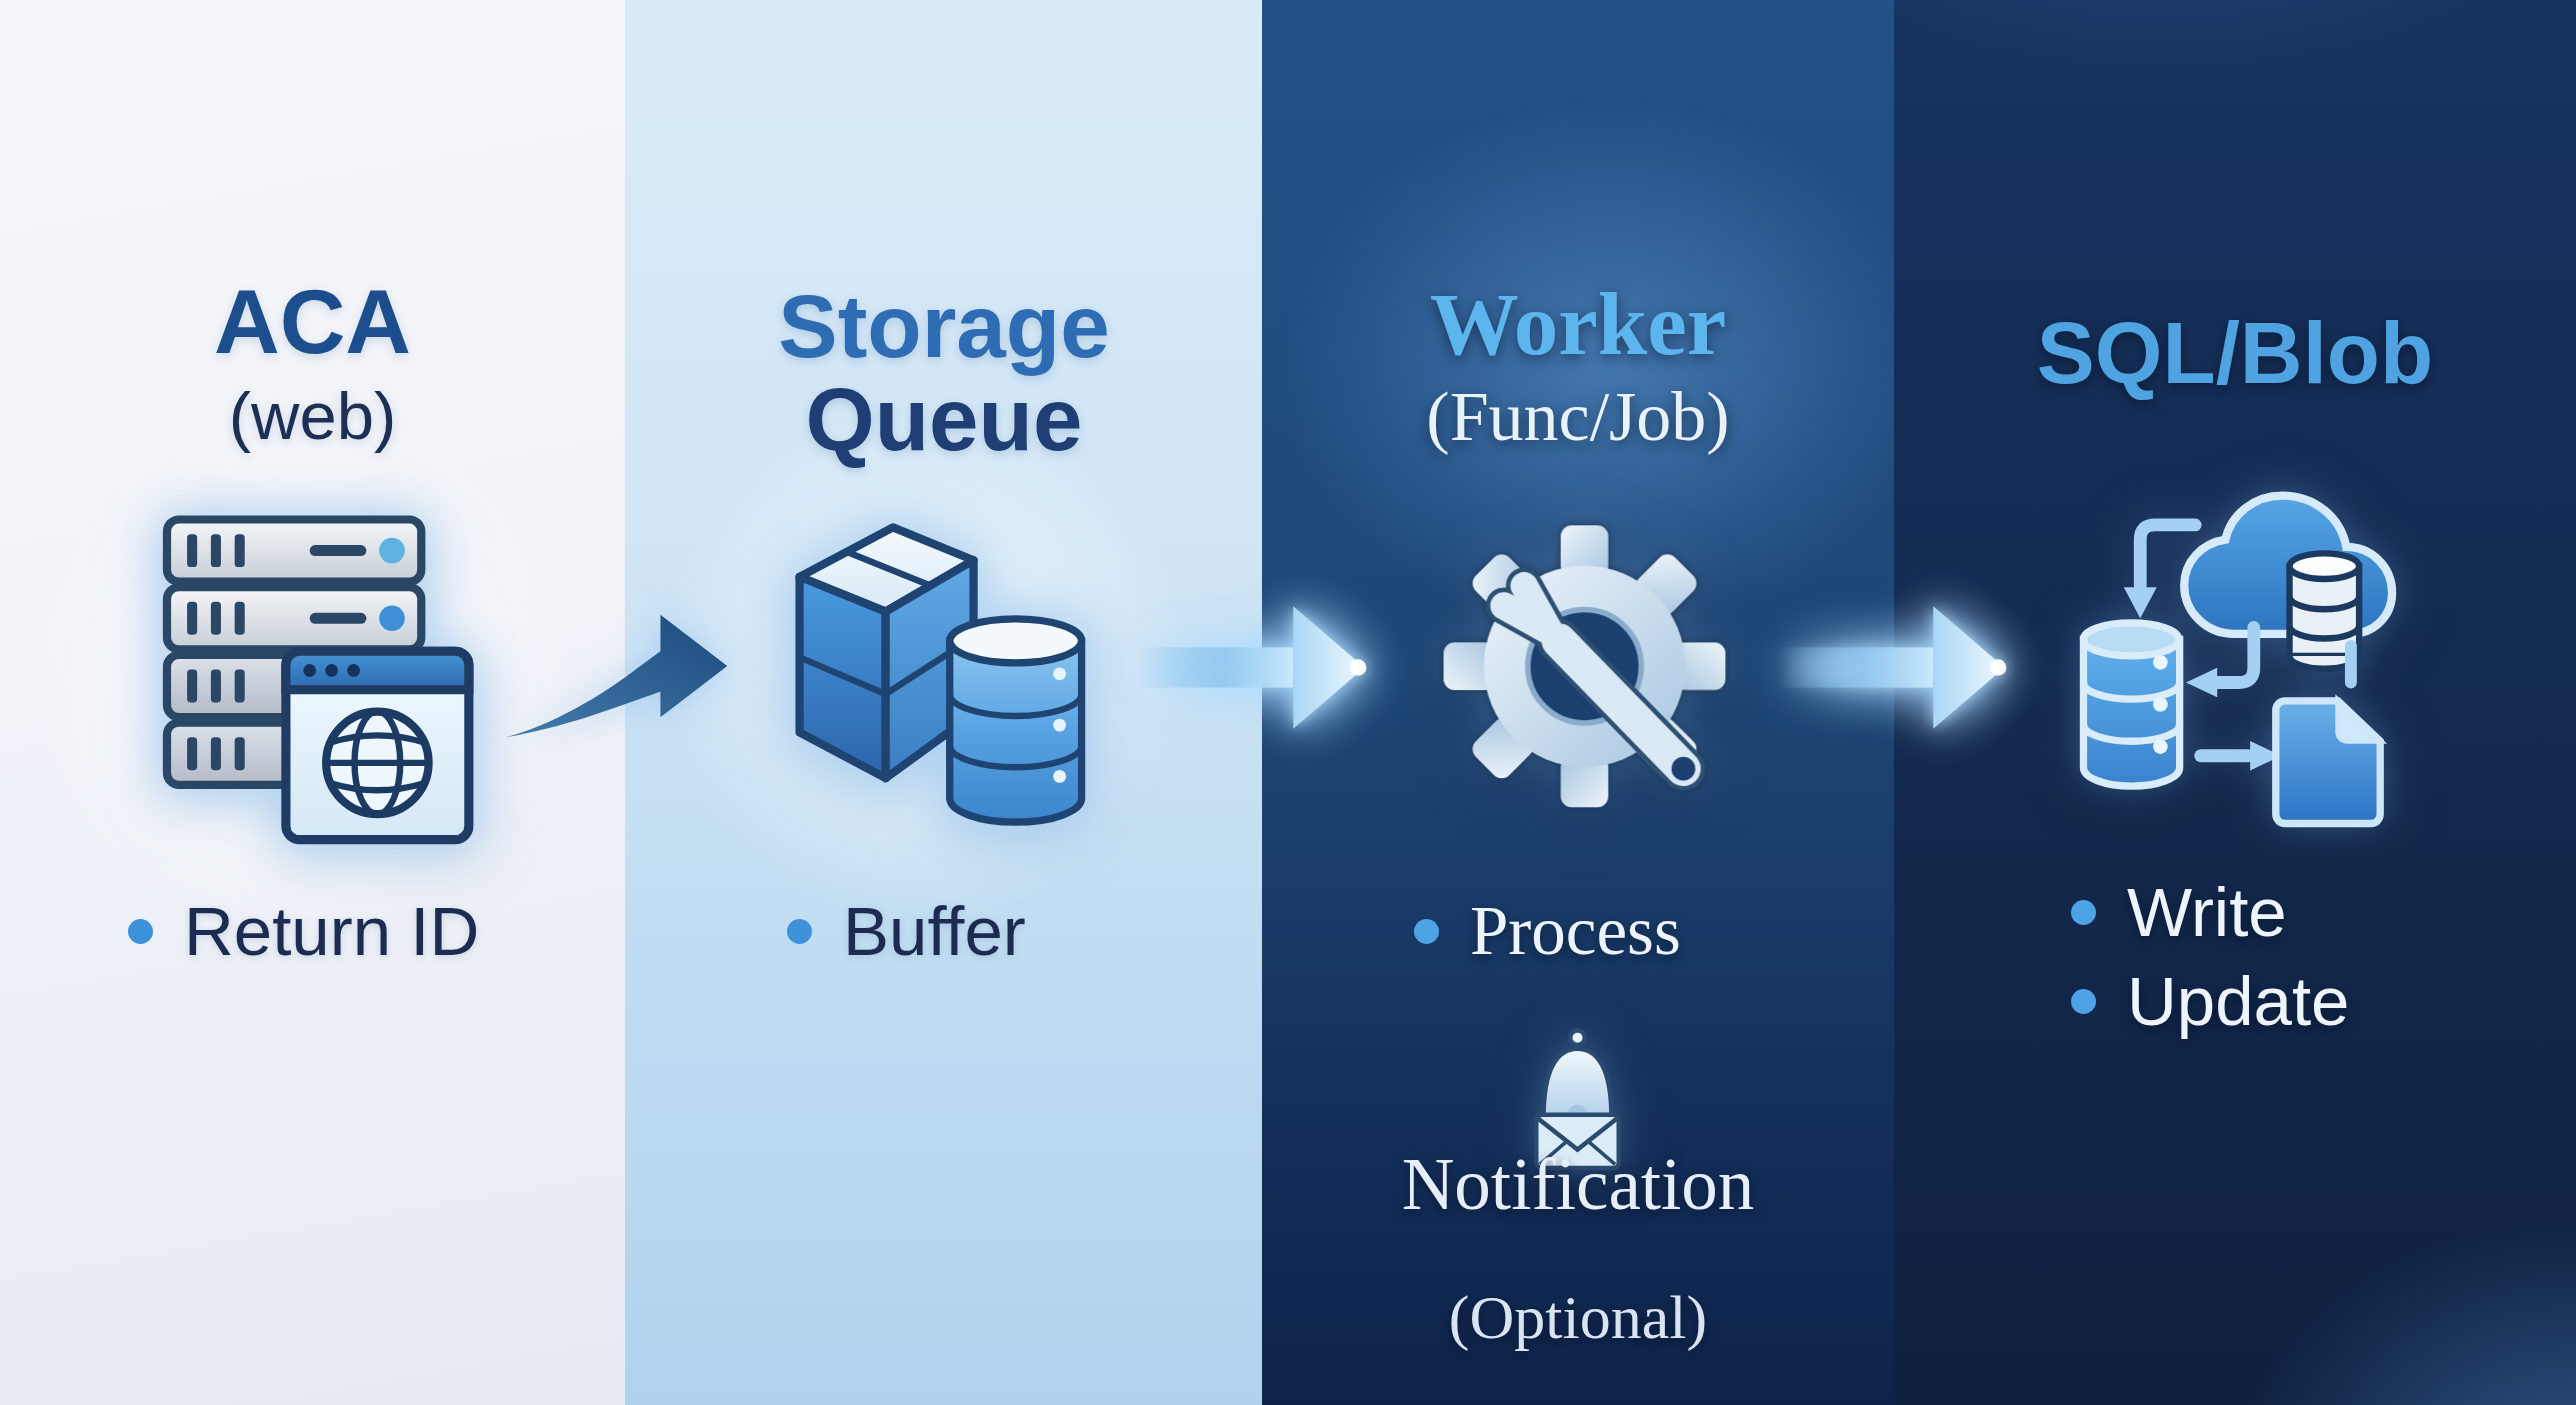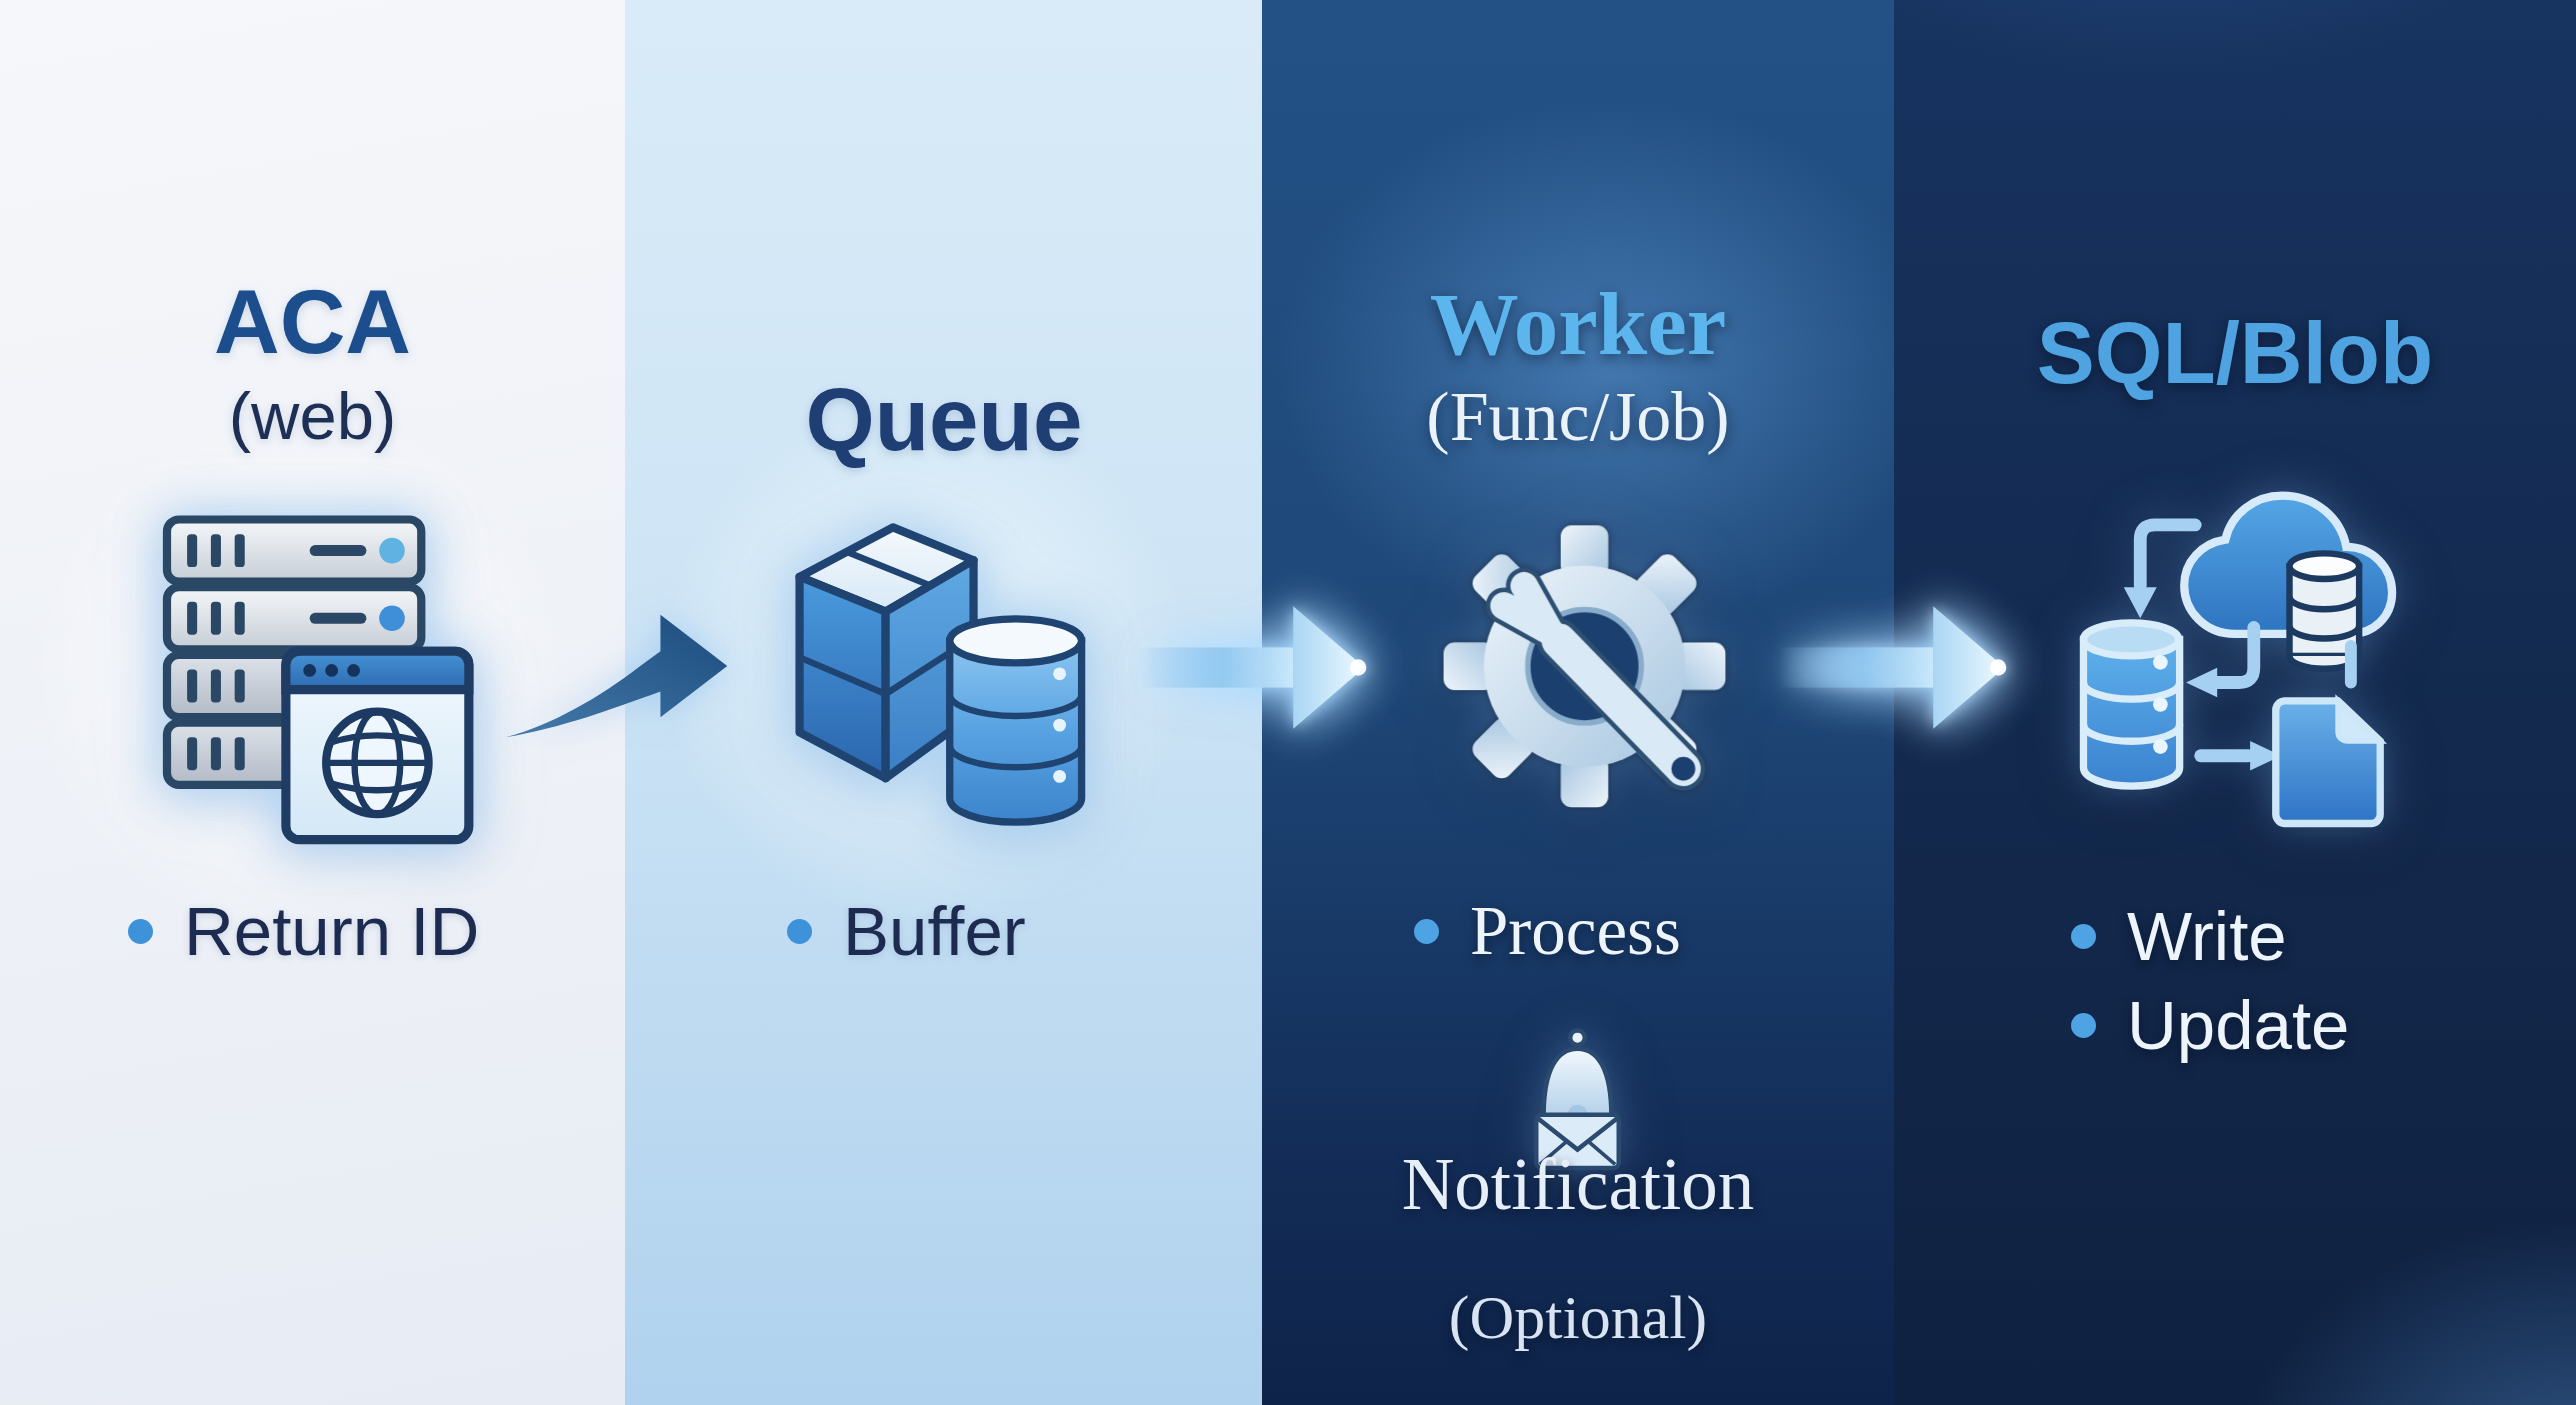--- a/index.html
+++ b/index.html
@@ -121,20 +121,21 @@
 
     <div class="bullets" style="left:128px;top:887px;">
       <div class="brow">
         <span class="dot dot-light"></span>
         <span class="btext-light">Return ID</span>
       </div>
     </div>
   </section>
 
   <section class="col col-2">
+    <div class="title t-storage">Storage</div>
     <div class="title t-queue">Queue</div>
 
     <svg class="abs icon-light" style="left:169px;top:520px;" width="295" height="315" viewBox="0 0 322 344">
       <defs>
         <linearGradient id="bxTop" x1="0" y1="0" x2="0" y2="1">
           <stop offset="0" stop-color="#f4f9fd"></stop>
             <stop offset="1" stop-color="#d8e9f6"></stop>
         </linearGradient>
         <linearGradient id="bxL" x1="0" y1="0" x2="0" y2="1">
           <stop offset="0" stop-color="#4a9ade"></stop>
@@ -306,21 +307,21 @@
         <path d="M158 312 h52" fill="none" stroke="#a6d0f2" stroke-width="14" stroke-linecap="round"></path>
         <polygon points="212,296 212,328 246,312" fill="#a6d0f2"></polygon>
       </g>
 
       <g>
         <path d="M250 252 h58 l46 44 v80 a10 10 0 0 1 -10 10 h-94 a10 10 0 0 1 -10 -10 v-114 a10 10 0 0 1 10 -10 z" fill="url(#docG)" stroke="#cde6f8" stroke-width="8"></path>
         <path d="M308 252 v34 a10 10 0 0 0 10 10 h36 z" fill="#cfe8fa" stroke="#cde6f8" stroke-width="6"></path>
       </g>
     </svg>
 
-    <div class="bullets" style="left:177px;top:892px;">
+    <div class="bullets" style="left:177px;top:868px;">
       <div class="brow">
         <span class="dot dot-dark"></span>
         <span class="btext-dark">Write</span>
       </div>
       <div class="brow">
         <span class="dot dot-dark"></span>
         <span class="btext-dark">Update</span>
       </div>
     </div>
   </section>

